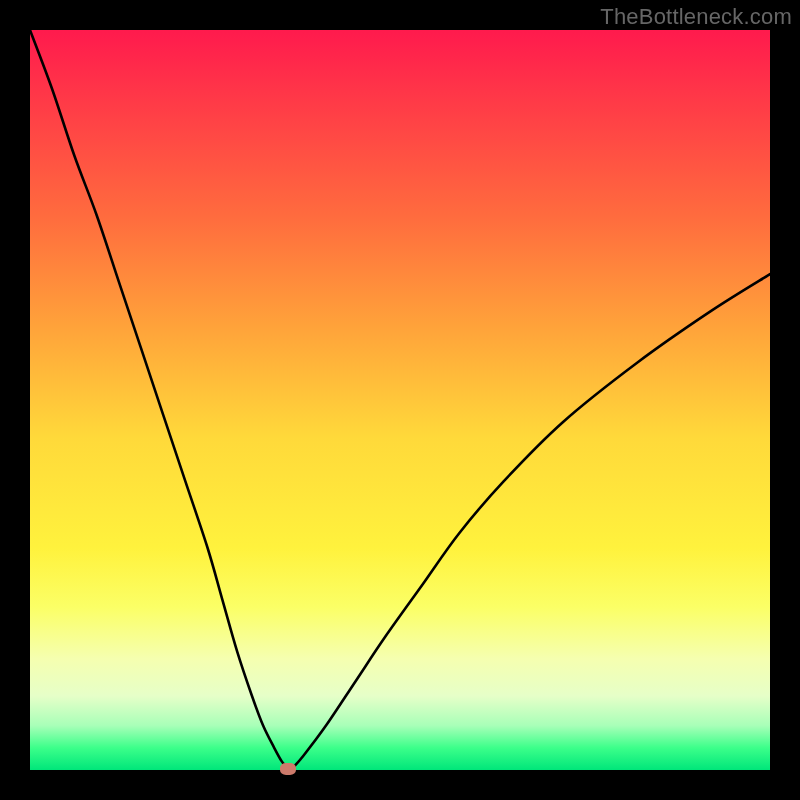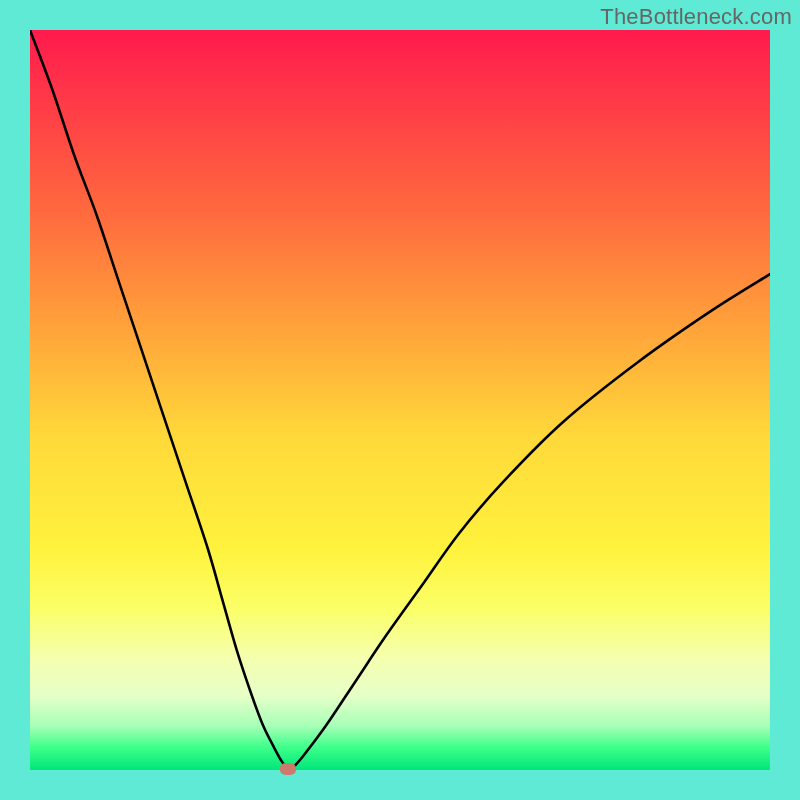--- a/index.html
+++ b/index.html
@@ -7,21 +7,21 @@
     padding: 0;
     width: 800px;
     height: 800px;
     overflow: hidden;
     font-family: Arial, Helvetica, sans-serif;
   }
   .chart-container {
     position: relative;
     width: 800px;
     height: 800px;
-    background: #5eead4;
+    background: #000000;
   }
   .plot-area {
     position: absolute;
     left: 30px;
     top: 30px;
     width: 740px;
     height: 740px;
     background: linear-gradient(to bottom,
       #ff1a4d 0%,
       #ff3b47 10%,

